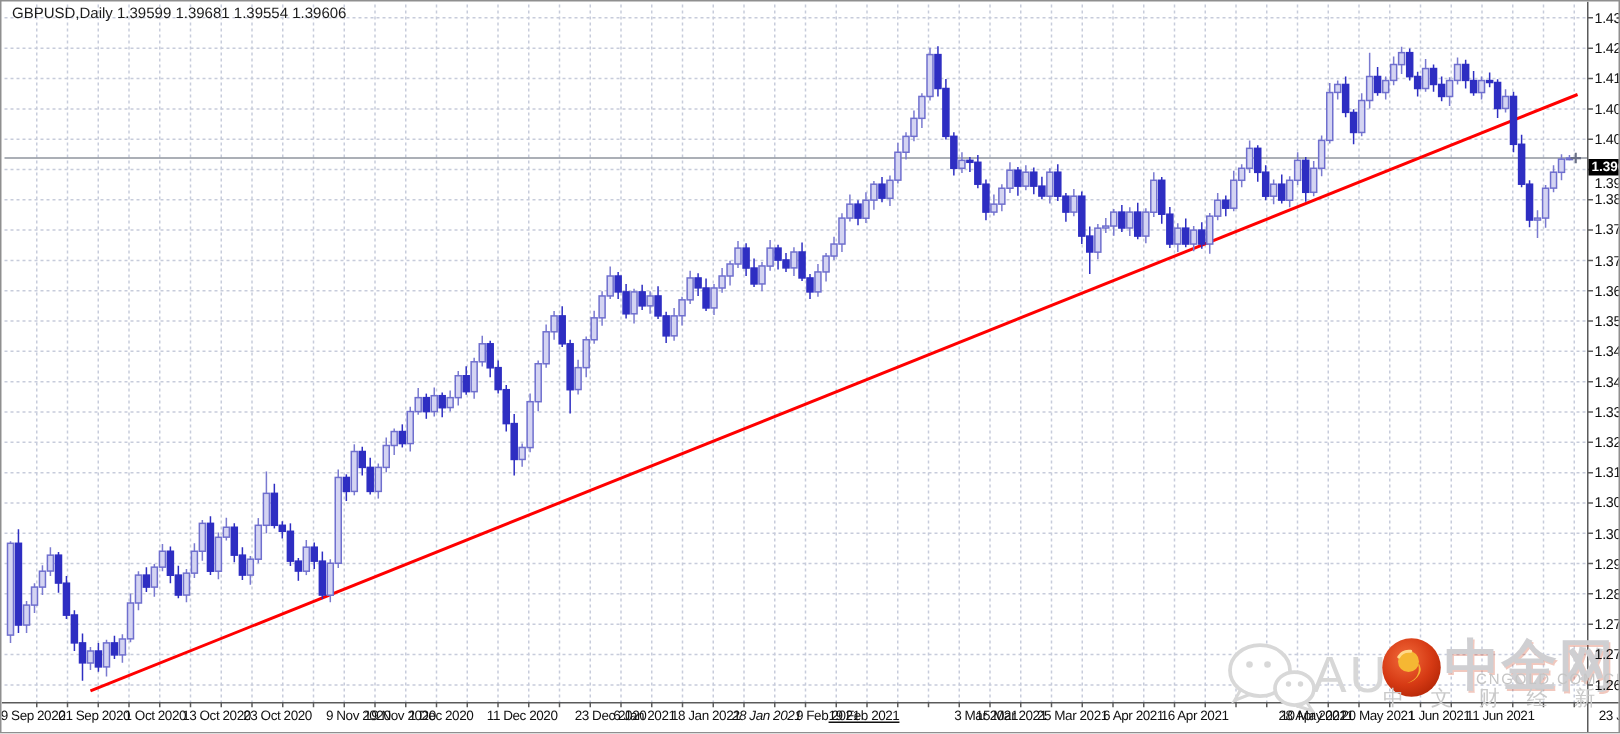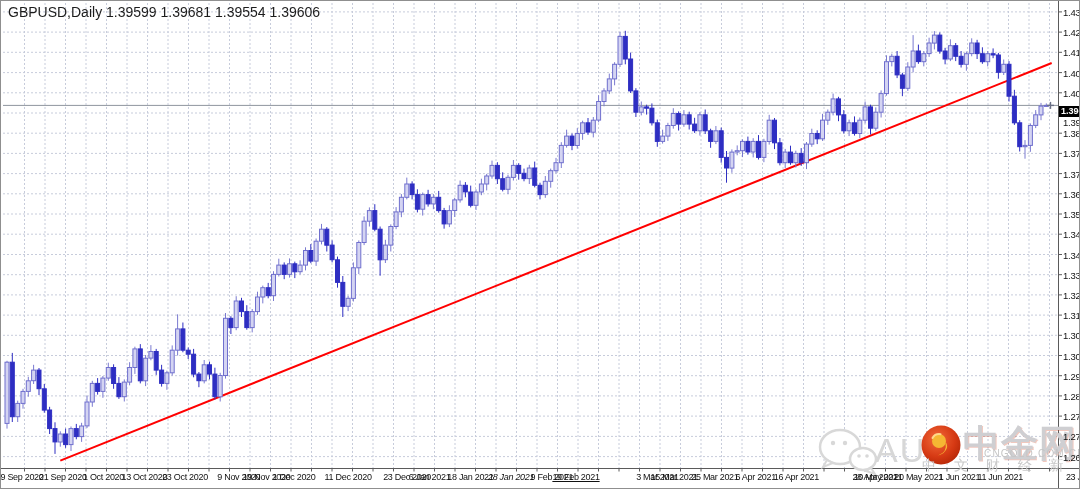--- a/index.html
+++ b/index.html
@@ -3,21 +3,21 @@
 <meta charset="utf-8">
 <style>
   html,body{margin:0;padding:0;background:#f2f2f2;}
   #stage{
     position:relative;width:1080px;height:489px;background:#ffffff;
     border:1px solid #8f8f8f;box-sizing:border-box;overflow:hidden;
     font-family:"Liberation Sans",sans-serif;
   }
   #plot-svg{position:absolute;left:0;top:0;width:1080px;height:489px;}
   #chart-title{
-    position:absolute;left:7px;top:3px;font-size:14px;color:#1c1c1c;
+    position:absolute;left:7px;top:3px;font-size:10px;color:#1c1c1c;
     letter-spacing:0px;white-space:pre;z-index:5;
   }
   .price-label{
     position:absolute;left:1062px;font-size:9.5px;color:#111;
     letter-spacing:-0.2px;white-space:nowrap;z-index:4;
   }
   #price-tag{
     position:absolute;left:1058px;width:22px;height:11px;background:#000;
     color:#fff;font-size:9px;font-weight:bold;line-height:11px;
     padding-left:2px;z-index:6;white-space:nowrap;

